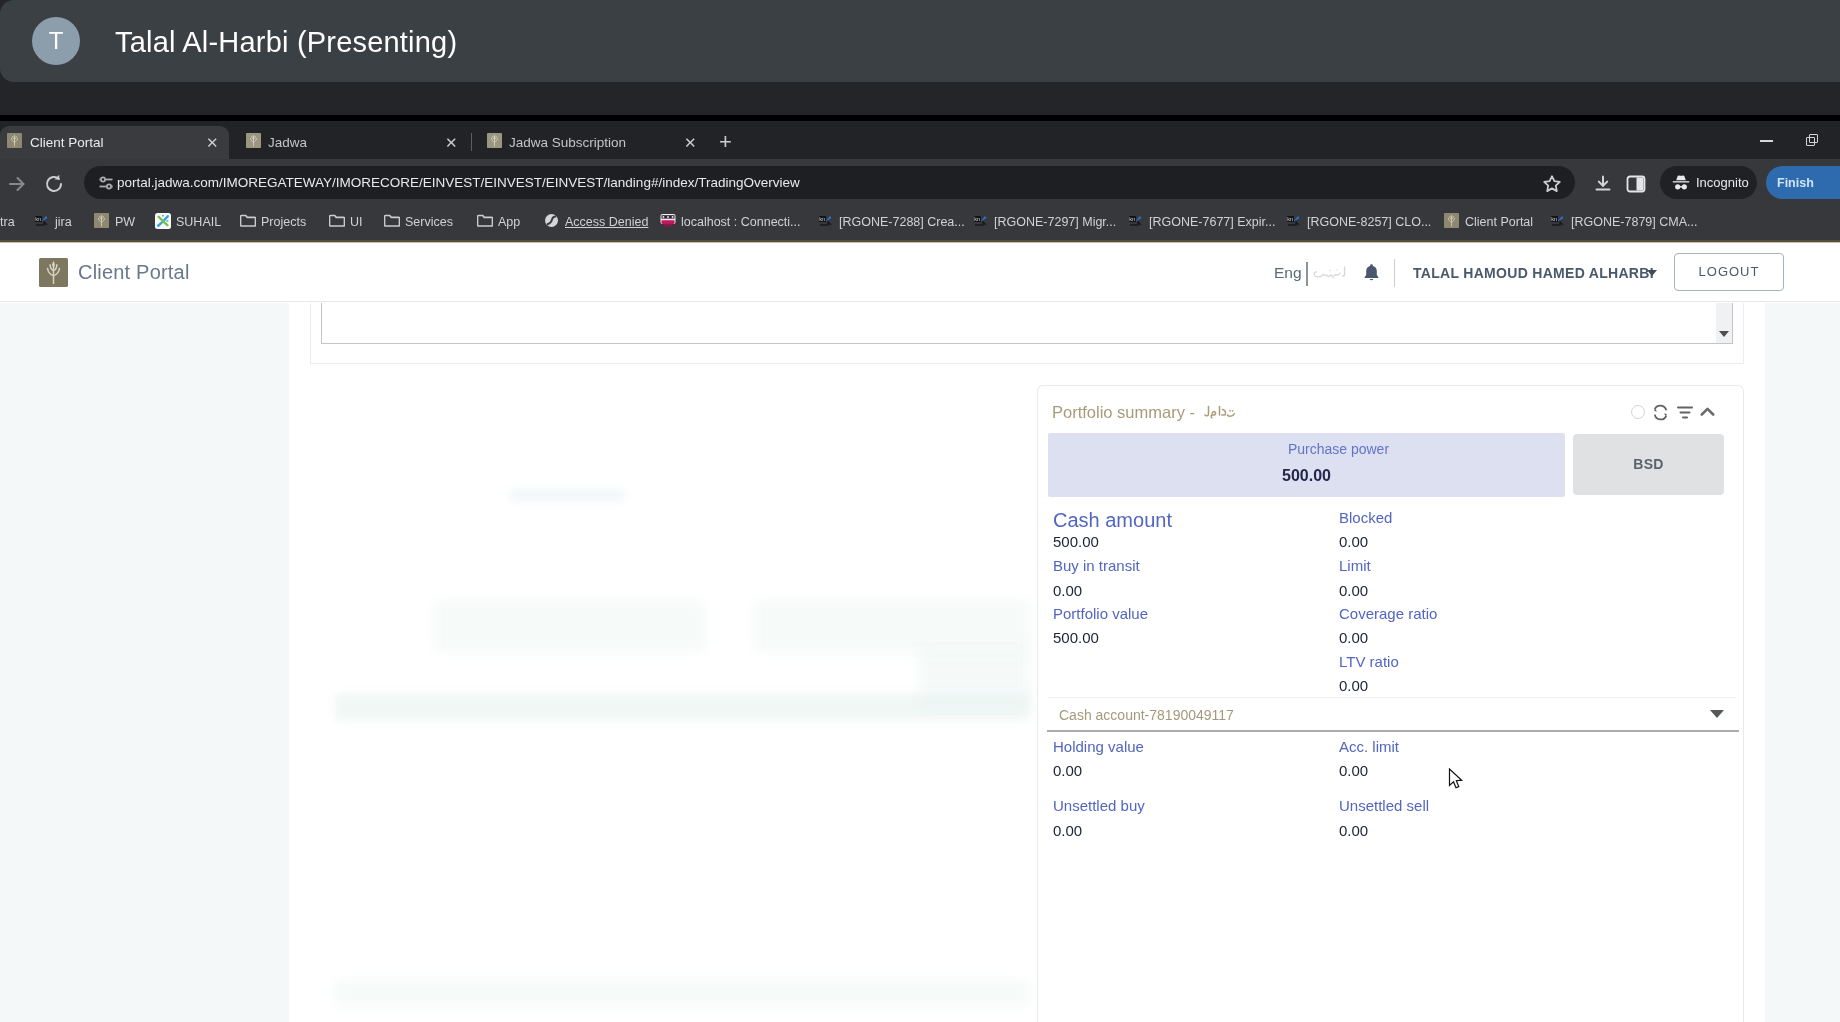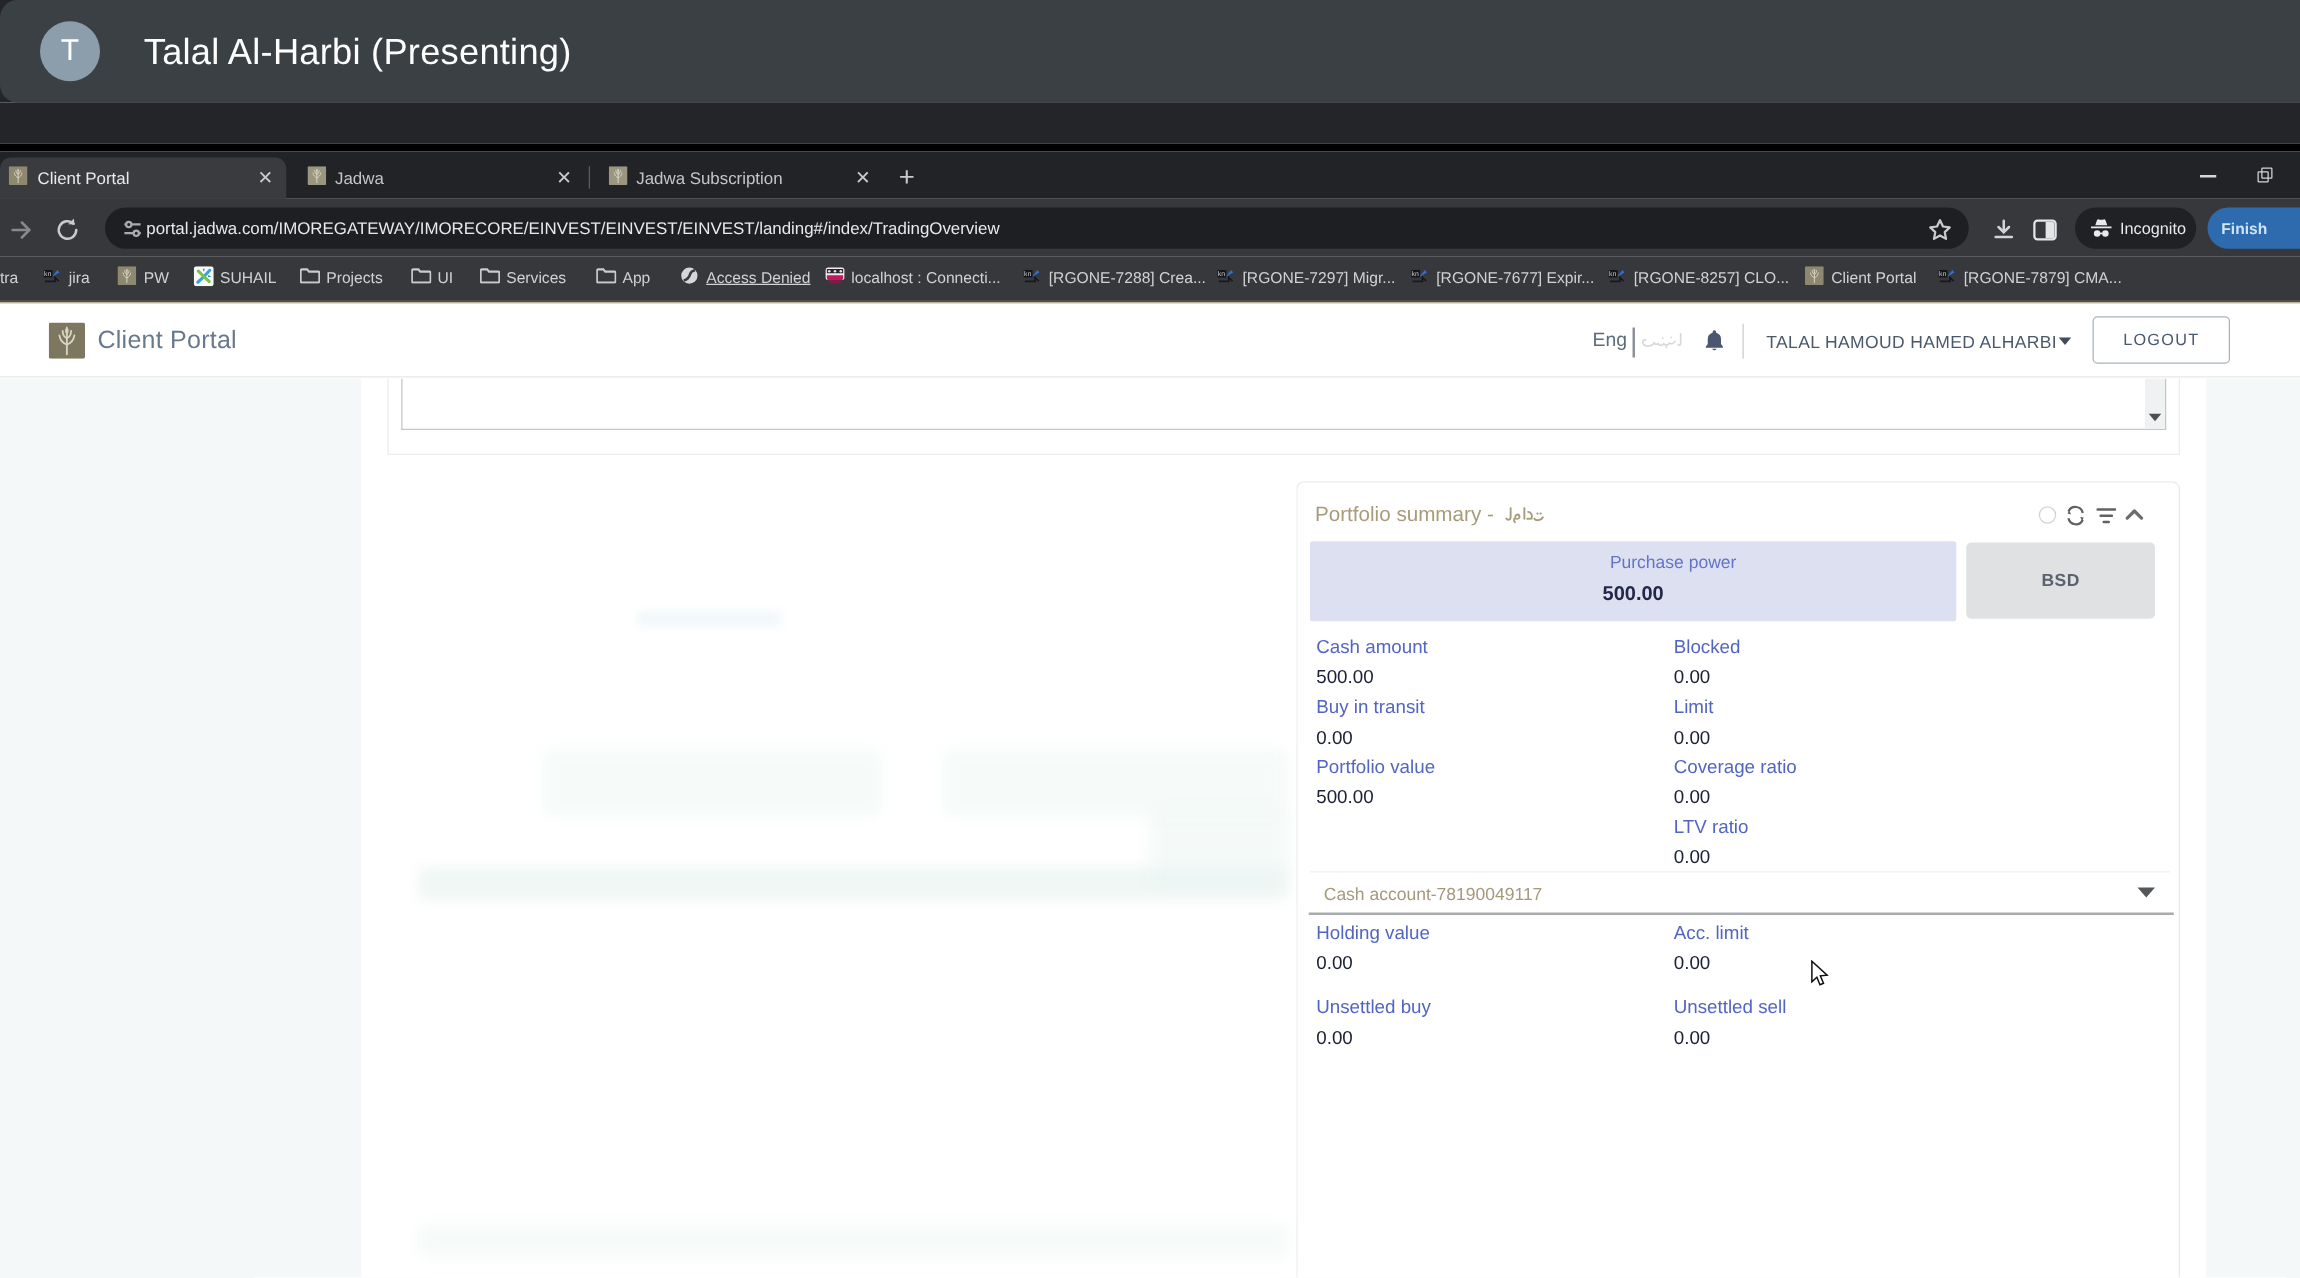--- a/index.html
+++ b/index.html
@@ -260,21 +260,21 @@
         </g>
         <circle cx="21" cy="13.8" r=".8" fill="#d6d7d9"></circle>
         <circle cx="18.2" cy="6.5" r=".7" fill="#d6d7d9"></circle>
         <circle cx="25" cy="5.8" r=".7" fill="#d6d7d9"></circle>
       </svg></div>
   <div class="abs" id="ic-bell" style="left:1363px;top:263px;width:17px;height:19px;"><svg width="17" height="19" viewBox="0 0 17 19" fill="#4a576e">
         <path d="M8.5 1.2 a1.4 1.4 0 0 1 1.4 1.4 v.5 a5.3 5.3 0 0 1 3.9 5.1 v3.9 l1.6 2.2 a.5.5 0 0 1 -.4.8 h-13 a.5.5 0 0 1 -.4 -.8 l1.6 -2.2 v-3.9 a5.3 5.3 0 0 1 3.9 -5.1 v-.5 a1.4 1.4 0 0 1 1.4 -1.4 z"></path>
         <path d="M6.7 16 a1.9 1.9 0 0 0 3.6 0 z"></path>
       </svg></div>
   <div class="abs" style="left:1394px;top:259px;width:1px;height:28px;background:#c9ccd0;"></div>
-  <div class="abs" style="left:1413px;top:243px;height:59px;line-height:60px;color:#49596b;font-size:14px;letter-spacing:.3px;">TALAL HAMOUD HAMED ALHARBI</div>
+  <div class="abs" style="left:1413px;top:243px;height:59px;line-height:60px;color:#49596b;font-size:14px;letter-spacing:.3px;font-weight:bold;">TALAL HAMOUD HAMED ALHARBI</div>
   <div class="abs" style="left:1647px;top:270px;width:0;height:0;border-left:5.5px solid transparent;border-right:5.5px solid transparent;border-top:6.5px solid #3f4c5c;"></div>
   <div class="abs" style="left:1674px;top:253px;width:110px;height:38px;border:1.5px solid #a6b4bd;border-radius:4px;"></div>
   <div class="abs" style="left:1674px;top:253px;width:110px;height:38px;line-height:37px;text-align:center;color:#49596b;font-size:13px;letter-spacing:1px;">LOGOUT</div>
 
   <div class="abs" style="left:0;top:303px;width:1840px;height:719px;background:#f5f8f9;"></div>
   <div class="abs" style="left:289px;top:303px;width:1476px;height:719px;background:#ffffff;"></div>
 
   <div class="abs" style="left:310px;top:303px;width:1434px;height:61px;border:1px solid #ebecee;border-top:none;background:#fff;"></div>
   <div class="abs" style="left:321px;top:303px;width:1412px;height:41px;border:1px solid #c3c6c8;border-top:none;background:#fff;"></div>
   <div class="abs" style="left:1716px;top:303px;width:16px;height:40px;background:#f0f1f2;"></div>
@@ -332,21 +332,21 @@
   <div class="abs" style="left:1048px;top:697px;width:688px;height:1px;background:#f0f0f0;"></div>
   <div class="abs" style="left:1059px;top:707px;color:#a5997b;font-size:14px;">Cash account-78190049117</div>
   <div class="abs" style="left:1710px;top:710px;width:0;height:0;border-left:7px solid transparent;border-right:7px solid transparent;border-top:8px solid #55585a;"></div>
   <div class="abs" style="left:1047px;top:730px;width:692px;height:1.5px;background:#a9abad;"></div>
 
   <div class="abs" id="cursor" style="left:1448px;top:768px;width:16px;height:24px;"><svg width="16" height="24" viewBox="0 0 16 24">
         <path d="M1.5 1 L1.5 17.5 L5.5 13.8 L8 19.8 L10.8 18.6 L8.3 12.7 L13.7 12.2 z" fill="#fff" stroke="#111" stroke-width="1.2"></path>
       </svg></div>
 
 <div>
-      <div class="abs" style="left:1053px;top:509px;color:#5265c1;font-size:15px;font-weight:400;">Cash amount</div>
+      <div class="abs" style="left:1053px;top:509px;color:#5265c1;font-size:20px;font-weight:400;">Cash amount</div>
       <div class="abs" style="left:1339px;top:509px;color:#5265c1;font-size:15px;font-weight:400;">Blocked</div>
       <div class="abs" style="left:1053px;top:533px;color:#1c2136;font-size:15px;font-weight:500;">500.00</div>
       <div class="abs" style="left:1339px;top:533px;color:#1c2136;font-size:15px;font-weight:500;">0.00</div>
       <div class="abs" style="left:1053px;top:557px;color:#5265c1;font-size:15px;font-weight:400;">Buy in transit</div>
       <div class="abs" style="left:1339px;top:557px;color:#5265c1;font-size:15px;font-weight:400;">Limit</div>
       <div class="abs" style="left:1053px;top:582px;color:#1c2136;font-size:15px;font-weight:500;">0.00</div>
       <div class="abs" style="left:1339px;top:582px;color:#1c2136;font-size:15px;font-weight:500;">0.00</div>
       <div class="abs" style="left:1053px;top:605px;color:#5265c1;font-size:15px;font-weight:400;">Portfolio value</div>
       <div class="abs" style="left:1339px;top:605px;color:#5265c1;font-size:15px;font-weight:400;">Coverage ratio</div>
       <div class="abs" style="left:1053px;top:629px;color:#1c2136;font-size:15px;font-weight:500;">500.00</div>

